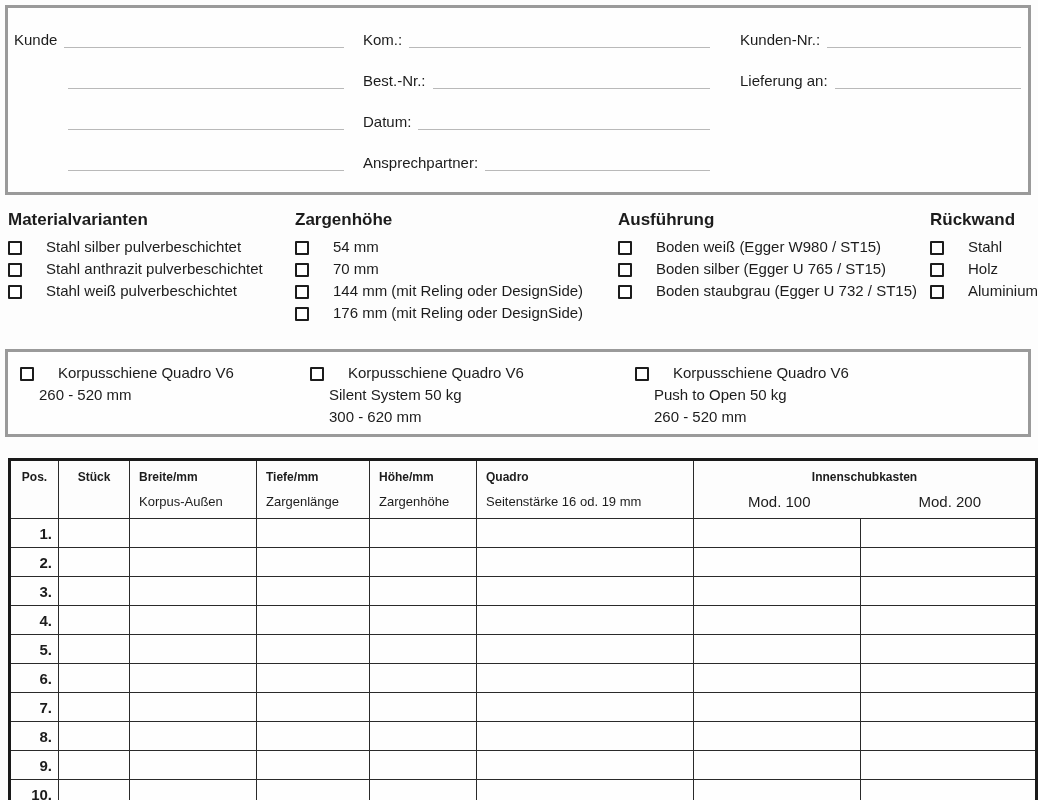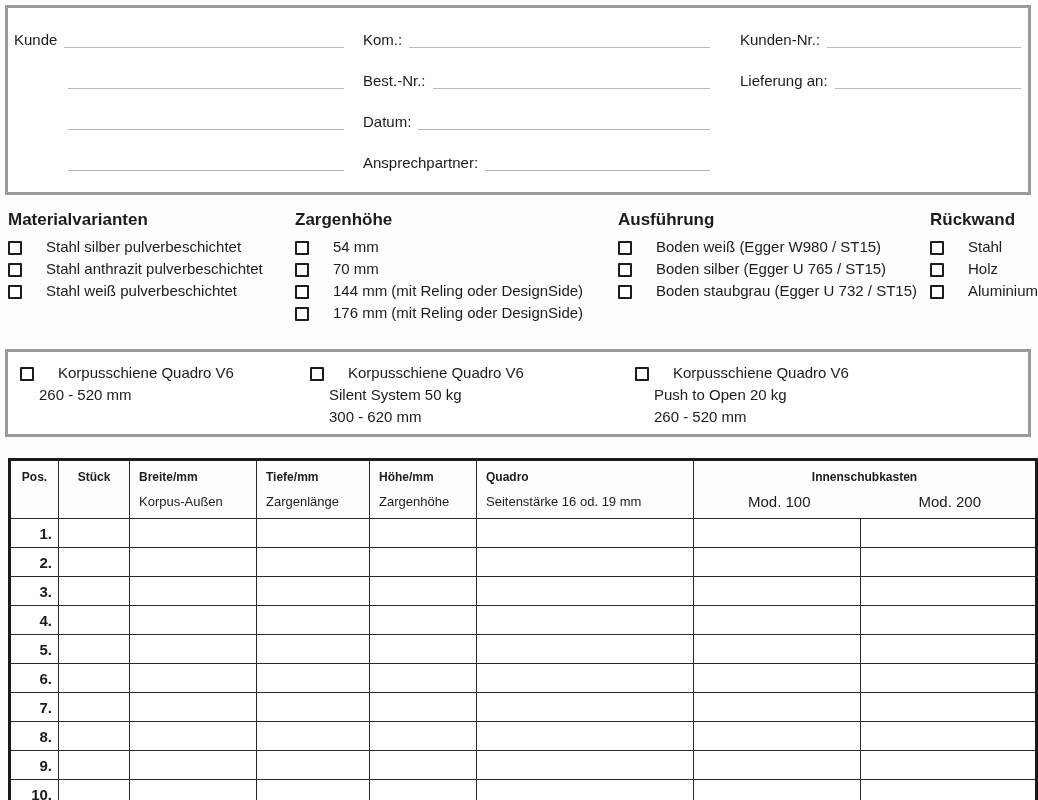--- a/index.html
+++ b/index.html
@@ -188,21 +188,21 @@
       <span class="olabel">Korpusschiene Quadro V6</span>
     </div>
     <div class="rline">Silent System 50 kg</div>
     <div class="rline">300 - 620 mm</div>
   </div>
   <div class="ritem" style="left:627px;">
     <div class="oitem">
       <span class="cb"></span>
       <span class="olabel">Korpusschiene Quadro V6</span>
     </div>
-    <div class="rline">Push to Open 20 kg</div>
+    <div class="rline">Push to Open 50 kg</div>
     <div class="rline">260 - 520 mm</div>
   </div>
 </div>
 
 <table class="otable">
   <colgroup>
     <col style="width:49px">
       <col style="width:71px">
       <col style="width:127px">
       <col style="width:113px">

